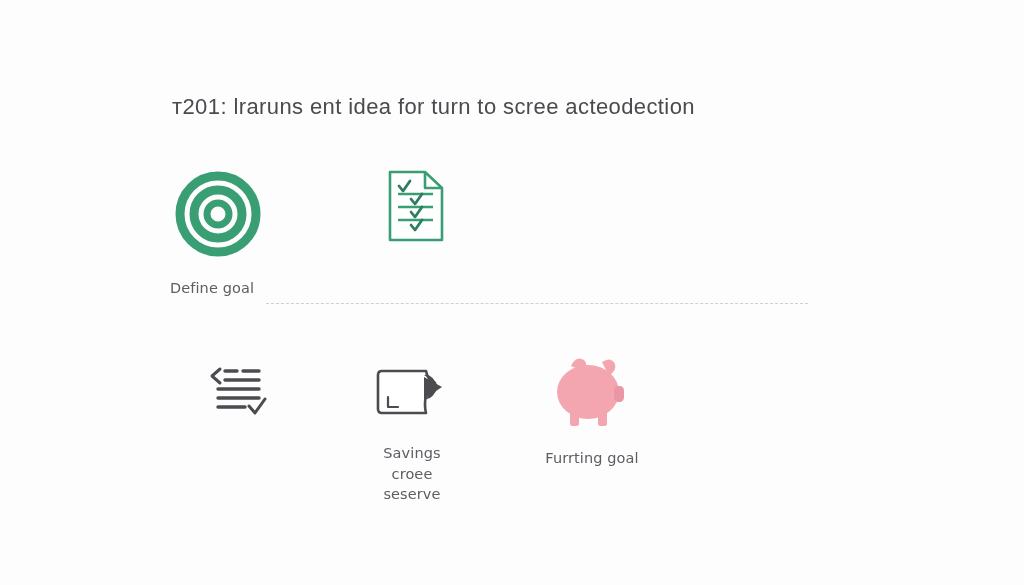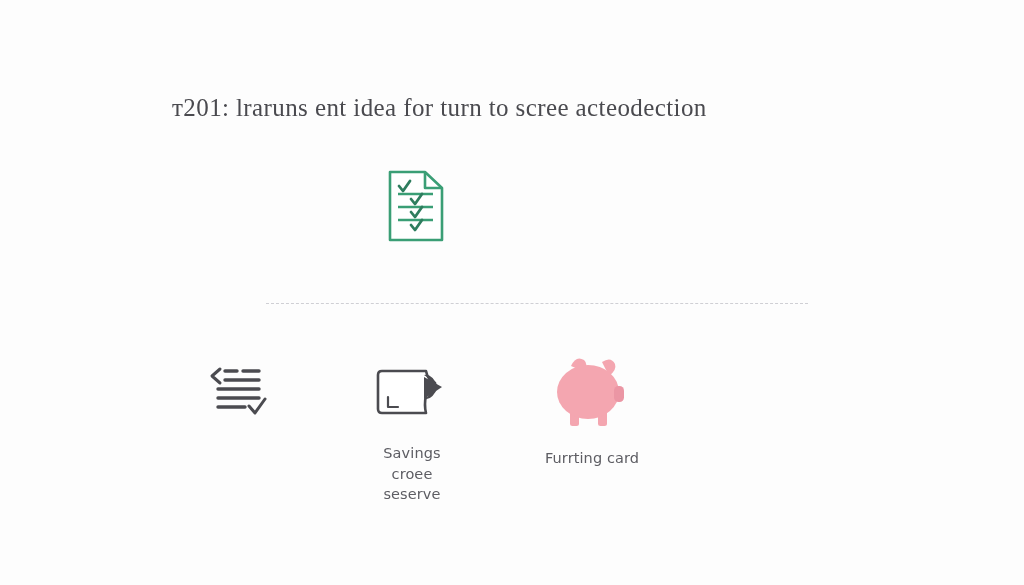--- a/index.html
+++ b/index.html
@@ -20,26 +20,26 @@
     inset: 0;
     background: #fdfdfd;
   }
 
   
   .title {
     position: absolute;
     left: 172px;
     top: 94px;
     width: 760px;
-    font-size: 25px;
+    font-size: 22px;
     font-weight: 400;
     letter-spacing: 0.4px;
     color: #4a4a4f;
     white-space: nowrap;
-    font-family: Liberation Serif, serif;
+    font-family: Liberation Sans, sans-serif;
   }
 
   
   .cell {
     position: absolute;
     display: flex;
     flex-direction: column;
     align-items: center;
   }
   .icon-box {
@@ -97,20 +97,30 @@
 
   svg { display: block; overflow: visible; }
 </style>
 </head>
 <body>
 
 <div class="slide">
 
   <div class="title">т201: lraruns ent idea for  turn to scree acteodection</div>
 
+  <div class="cell" id="cell-define-goal">
+    <div class="icon-box">
+      <svg width="92" height="92" viewBox="0 0 92 92">
+        <circle cx="46" cy="46" r="38" fill="none" stroke="#3a9e75" stroke-width="9"></circle>
+        <circle cx="46" cy="46" r="24" fill="none" stroke="#3a9e75" stroke-width="9"></circle>
+        <circle cx="46" cy="46" r="11" fill="none" stroke="#3a9e75" stroke-width="7"></circle>
+      </svg>
+    </div>
+    <div class="cell-label">Define goal</div>
+  </div>
 
   <div class="cell" id="cell-checklist">
     <div class="icon-box">
       <svg width="62" height="76" viewBox="0 0 62 76">
         <path d="M5 4 H40 L57 20 V72 H5 Z" fill="#ffffff" stroke="#3a9e75" stroke-width="2.6" stroke-linejoin="round"></path>
         <path d="M40 4 V20 H57" fill="none" stroke="#3a9e75" stroke-width="2.6" stroke-linejoin="round"></path>
         <line x1="13" y1="26" x2="48" y2="26" stroke="#3a9e75" stroke-width="2.4"></line>
         <line x1="13" y1="39" x2="48" y2="39" stroke="#3a9e75" stroke-width="2.4"></line>
         <line x1="13" y1="52" x2="48" y2="52" stroke="#3a9e75" stroke-width="2.4"></line>
         <path d="M14 18 l4 5 l7 -10" fill="none" stroke="#2e7d5e" stroke-width="2.8" stroke-linecap="round" stroke-linejoin="round"></path>
@@ -160,17 +170,17 @@
         <path d="M52 10 q9 -6 13 2 q2 6 -6 12 Z" fill="#f4a6b0"></path>
 
         <rect x="20" y="56" width="9" height="18" rx="2.5" fill="#f4a6b0"></rect>
         <rect x="48" y="56" width="9" height="18" rx="2.5" fill="#f4a6b0"></rect>
 
         <ellipse cx="38" cy="40" rx="31" ry="27" fill="#f4a6b0"></ellipse>
 
         <rect x="64" y="34" width="10" height="16" rx="4.5" fill="#eb96a4"></rect>
       </svg>
     </div>
-    <div class="cell-label">Furrting card</div>
+    <div class="cell-label">Furrting goal</div>
   </div>
 
 
 </div>
 
 </body></html>

